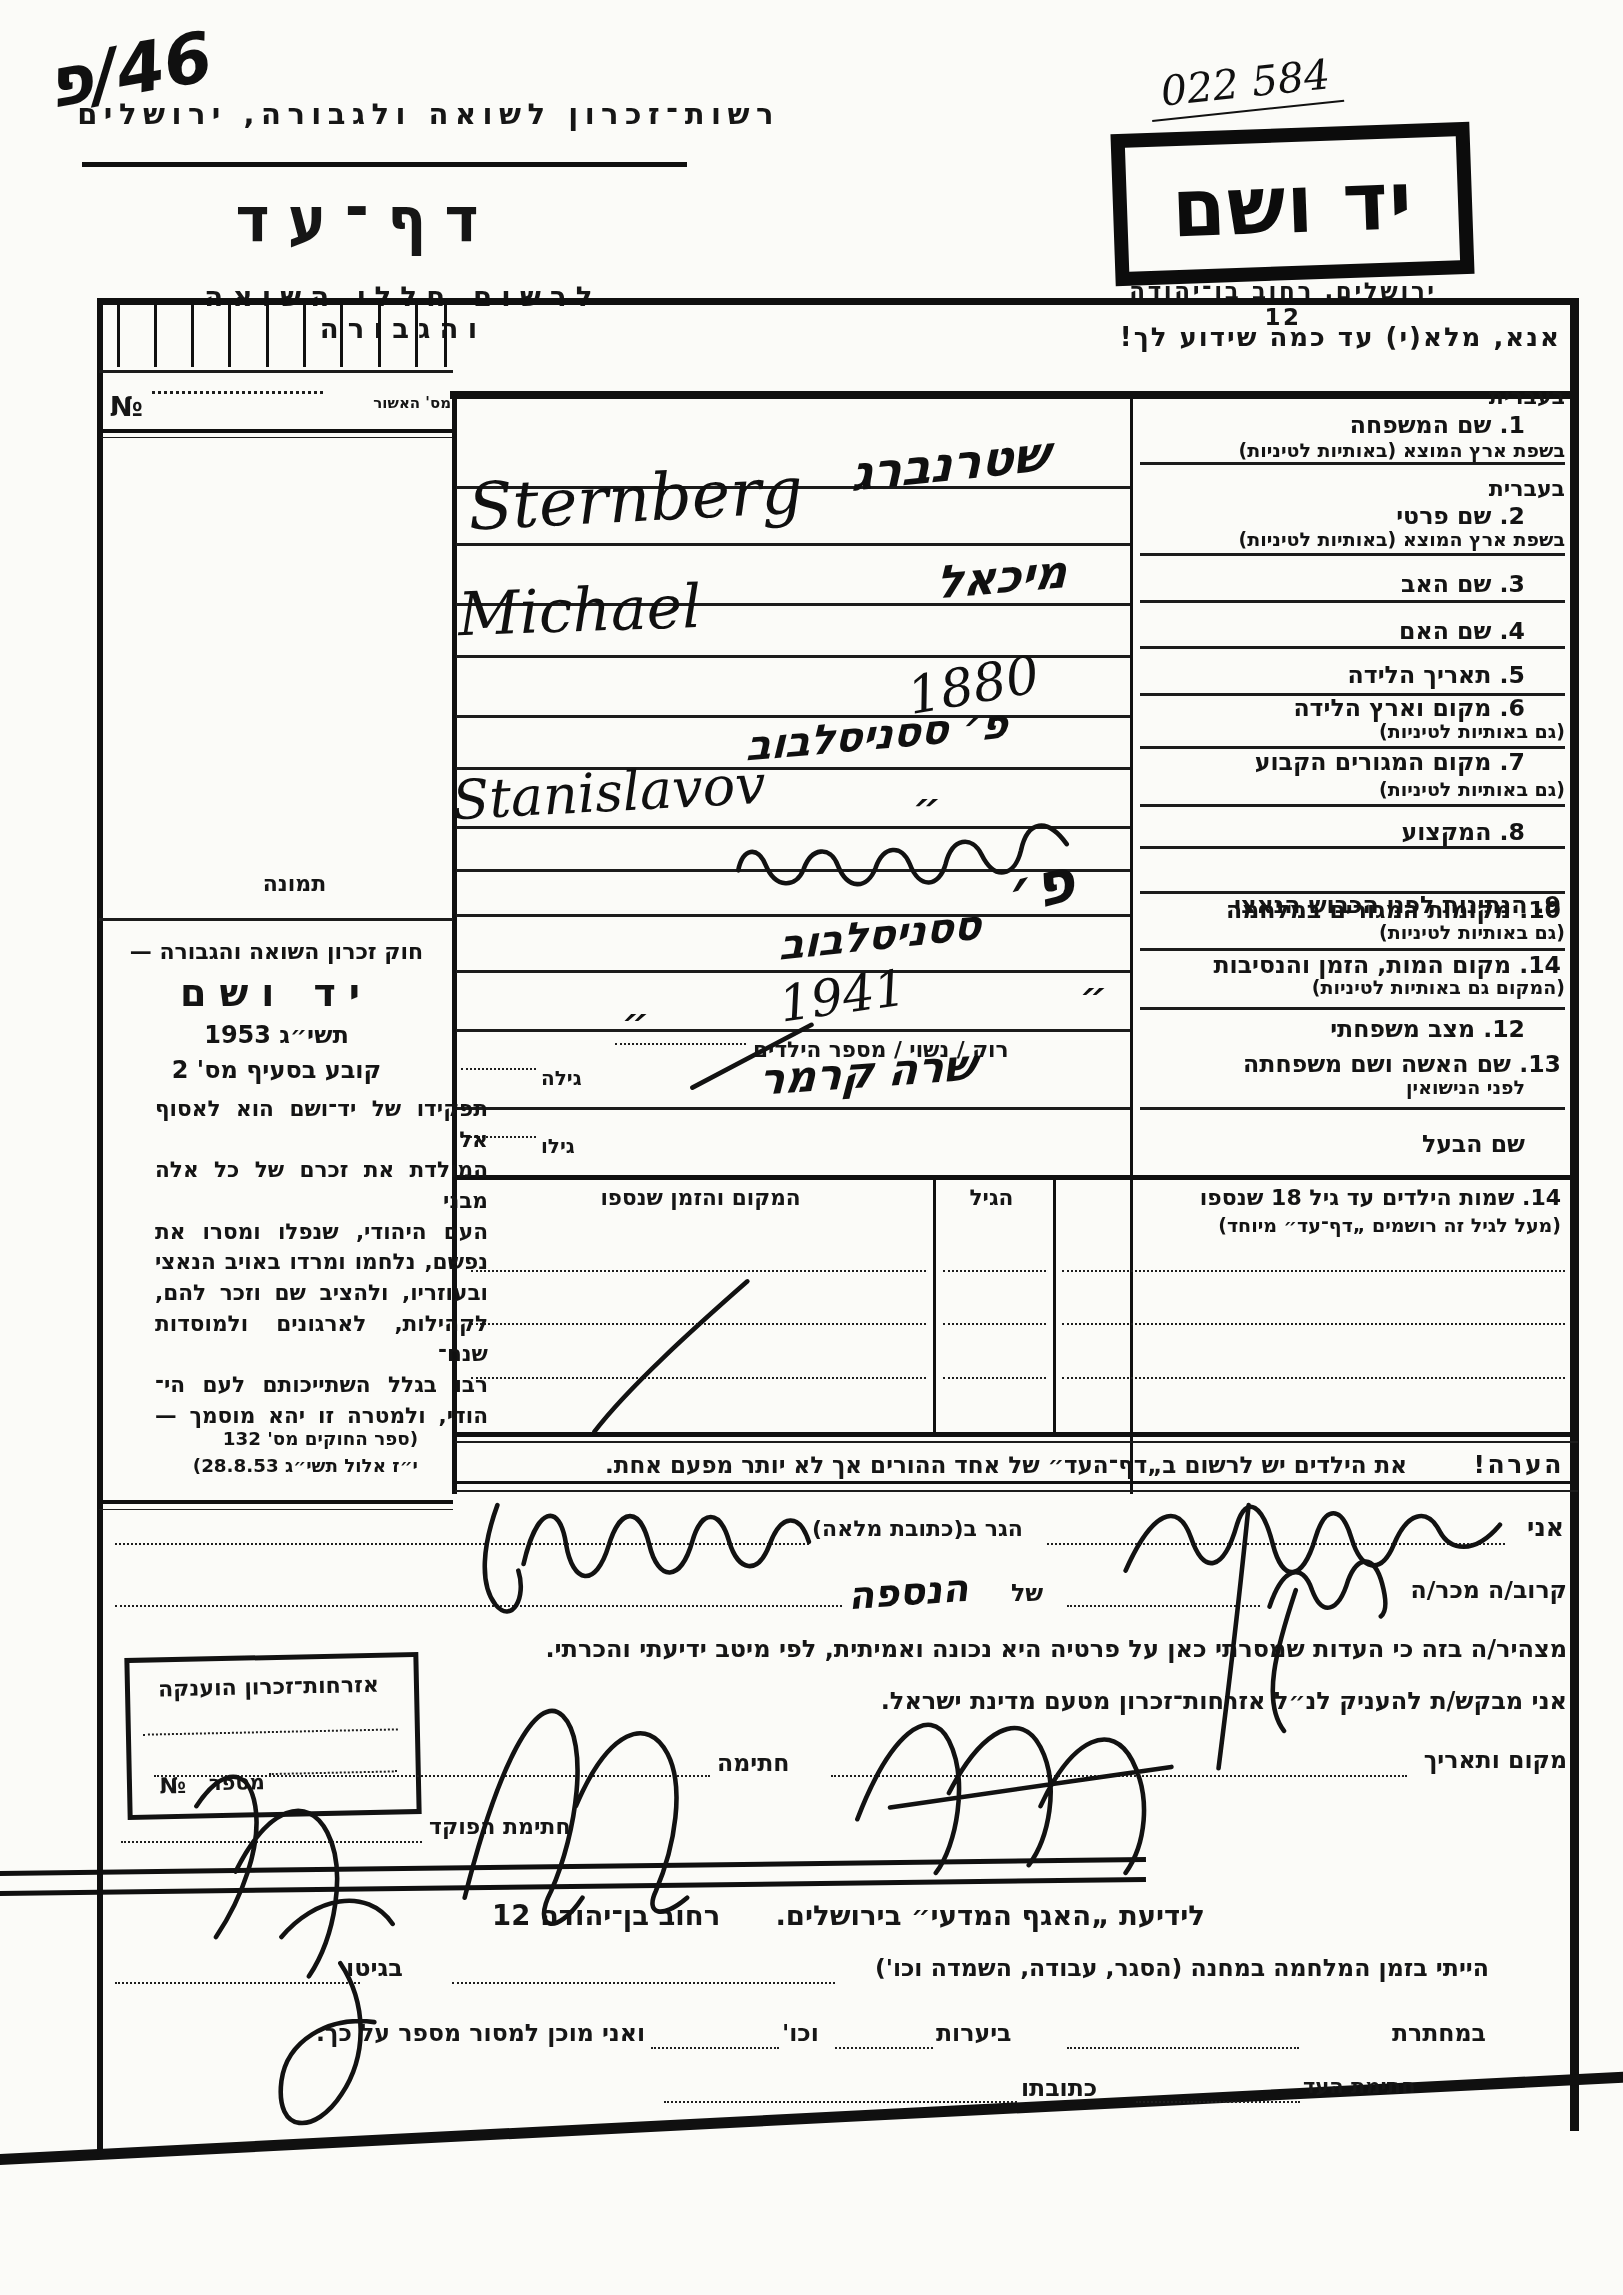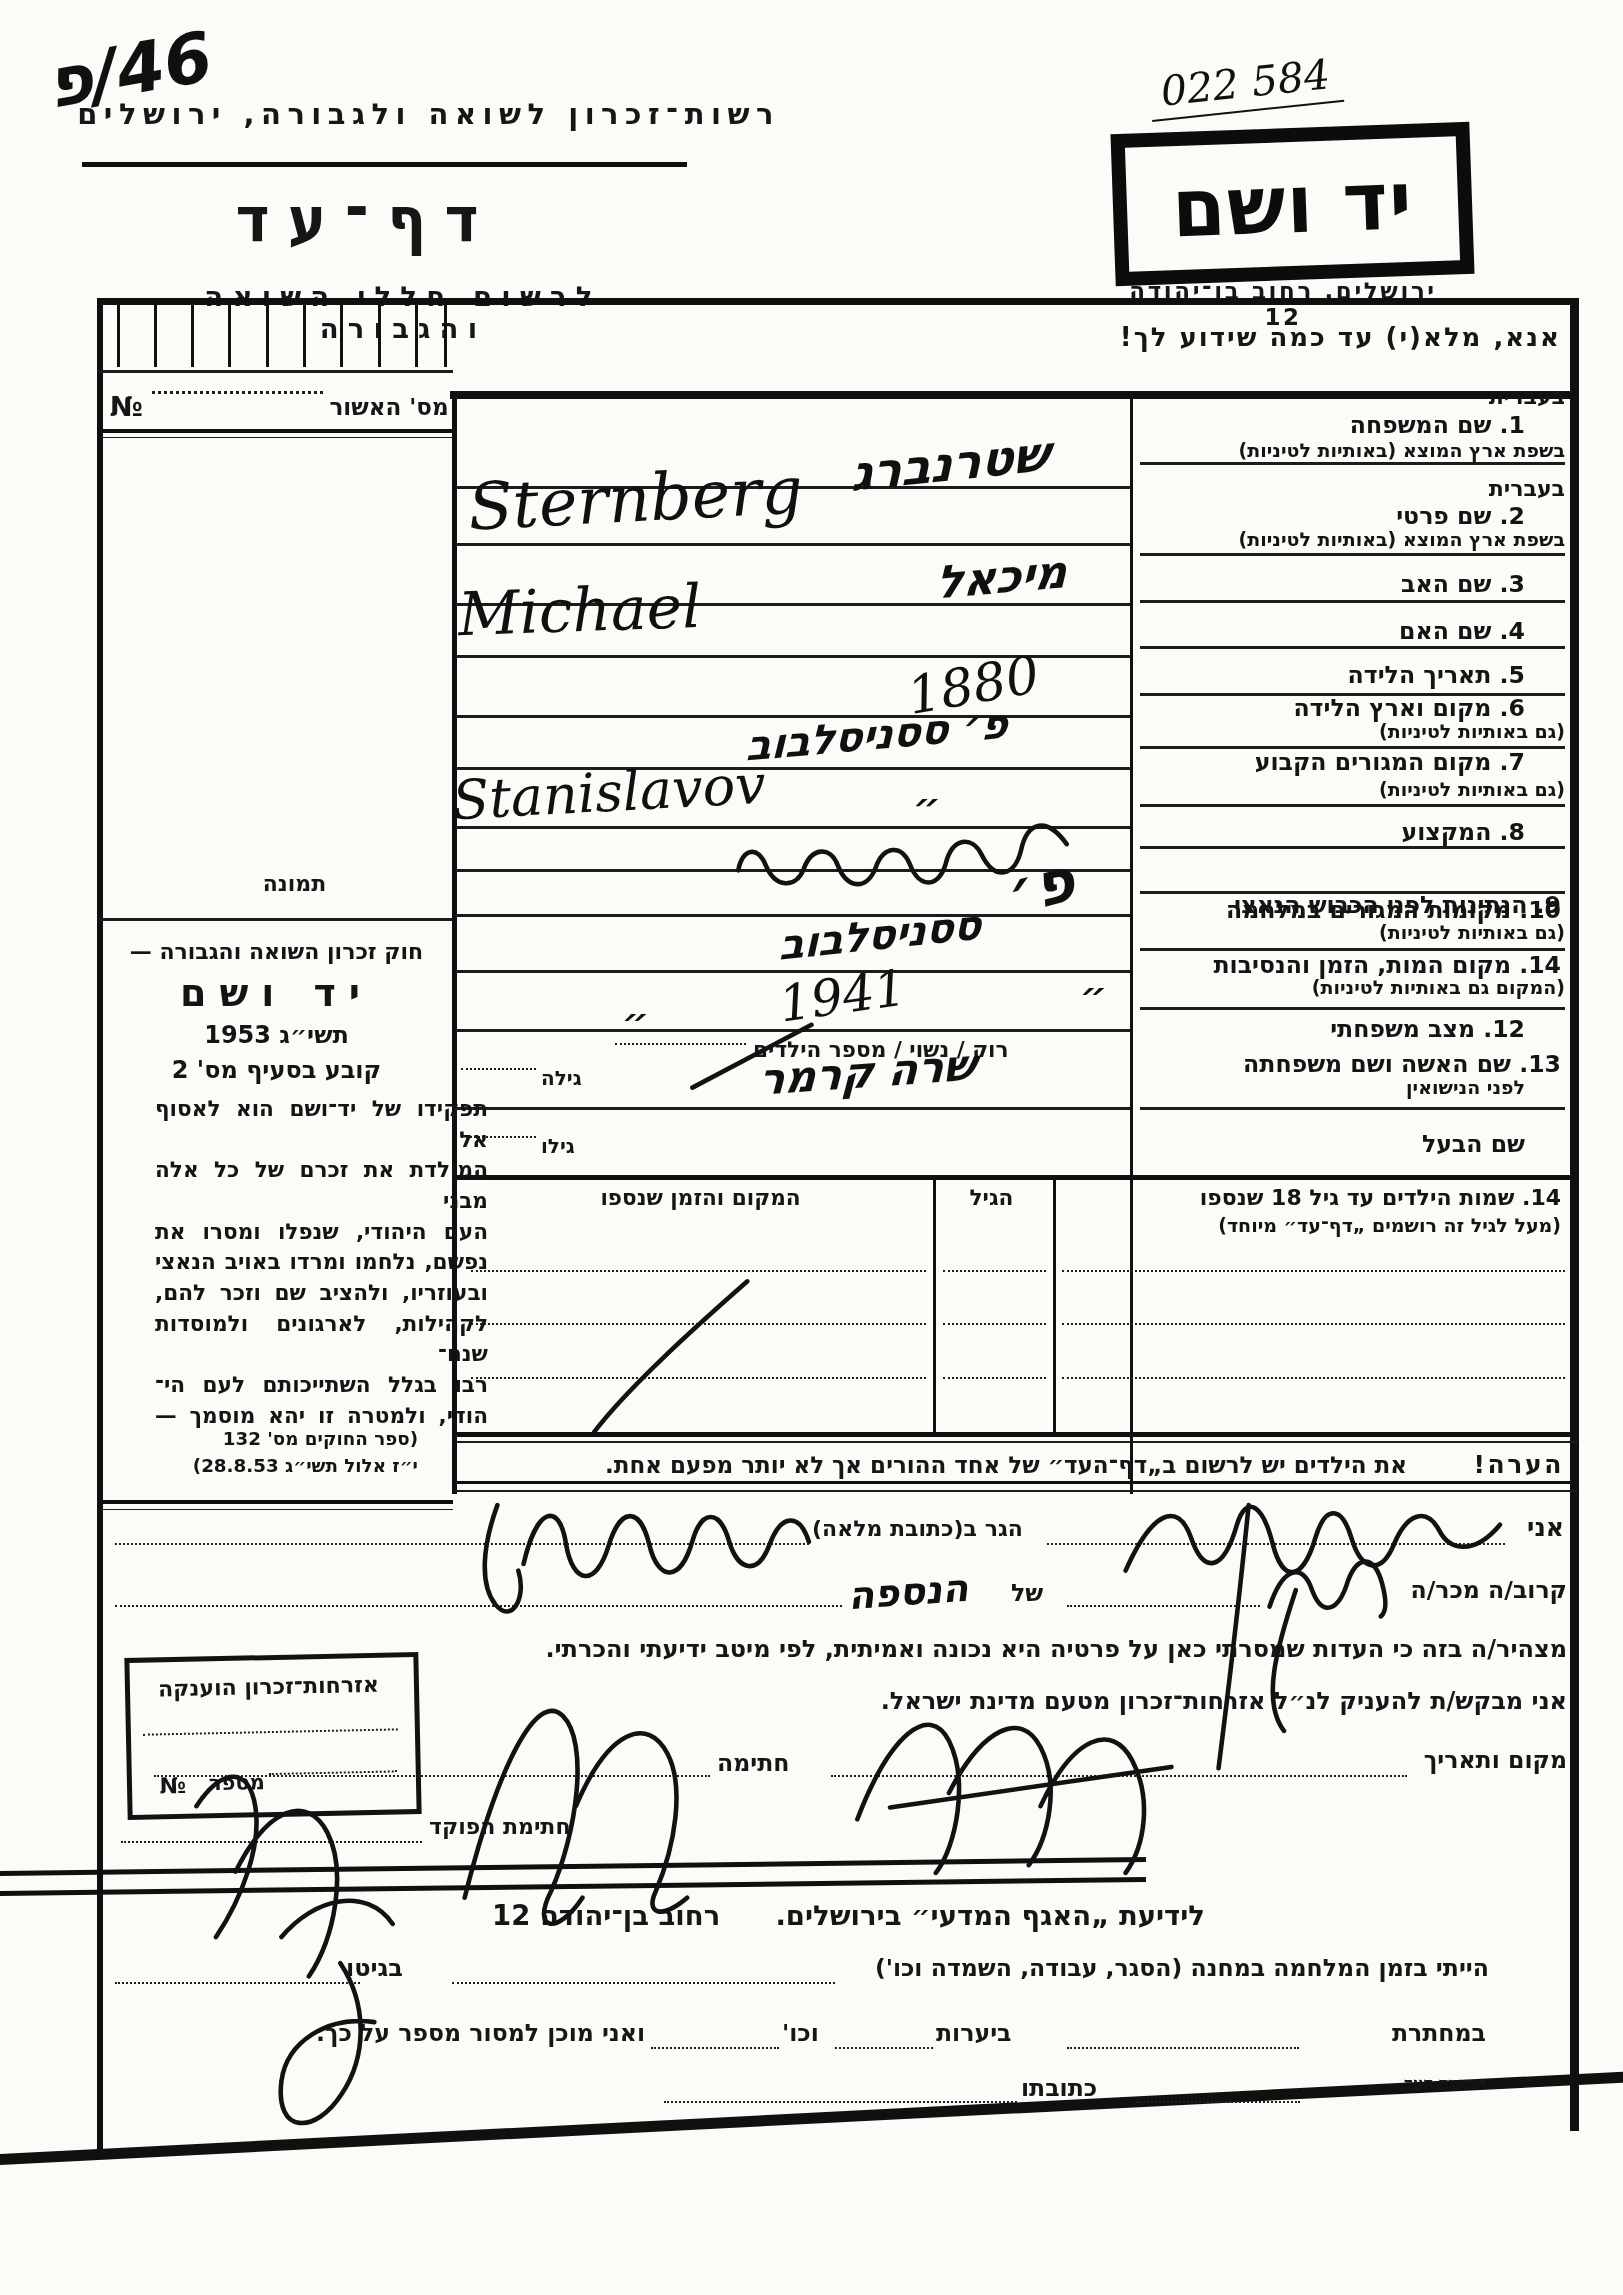--- a/index.html
+++ b/index.html
@@ -59,21 +59,21 @@
     <div class="abs thick" style="left:303px;top:302px;width:3.3px;height:65px;"></div>
     <div class="abs thick" style="left:340px;top:302px;width:3.3px;height:65px;"></div>
     <div class="abs thick" style="left:378px;top:302px;width:3.3px;height:65px;"></div>
     <div class="abs thick" style="left:415px;top:302px;width:3.3px;height:65px;"></div>
     <div class="abs thick" style="left:444px;top:302px;width:3.3px;height:65px;"></div>
   </div>
   <div class="abs rule" style="left:99px;top:370px;width:354px;height:3.3px;"></div>
 
   <div class="abs p" style="left:110px;top:390px;font-size:27.5px;">№</div>
   <div class="abs dot" style="left:152px;top:391px;width:171px;"></div>
-  <div class="abs p" style="left:327px;top:394px;width:124px;text-align:center;font-size:23px;">מס' האשור</div>
+  <div class="abs p" style="left:327px;top:394px;width:124px;text-align:right;font-size:15px;">מס' האשור</div>
   <div class="abs thick" style="left:101px;top:429px;width:352px;height:3.9px;"></div>
   <div class="abs rule" style="left:101px;top:437px;width:352px;height:1.3px;"></div>
 
   <div class="abs p" style="left:255px;top:871px;width:79px;text-align:center;font-size:22px;">תמונה</div>
 
   <div class="abs p" style="right:62px;top:322px;font-size:26px;letter-spacing:2px;">אנא, מלא(י) עד כמה שידוע לך!</div>
   <div class="abs thick" style="left:450px;top:391px;width:1127px;height:7.9px;"></div>
   <div class="abs thick" style="left:452px;top:393px;width:4.6px;height:1101px;"></div>
   <div class="abs thick" style="left:1130px;top:393px;width:3.3px;height:1101px;"></div>
 
@@ -242,21 +242,21 @@
   <div class="abs dotf" style="left:115px;top:1982px;width:245px;"></div>
 
   <div class="abs p" style="left:1303px;top:2019px;width:183px;text-align:right;font-size:23.6px;">במחתרת</div>
   <div class="abs dotf" style="left:1067px;top:2047px;width:232px;"></div>
   <div class="abs p" style="left:936px;top:2019px;font-size:23.6px;">ביערות</div>
   <div class="abs dotf" style="left:835px;top:2047px;width:98px;"></div>
   <div class="abs p" style="left:782px;top:2019px;font-size:23.6px;">וכו'</div>
   <div class="abs dotf" style="left:651px;top:2047px;width:128px;"></div>
   <div class="abs p" style="left:203px;top:2019px;width:442px;text-align:right;font-size:23.6px;">ואני מוכן למסור מספר על כך.</div>
 
-  <div class="abs p" style="left:1303px;top:2074px;width:183px;text-align:right;font-size:18px;font-family:Liberation Serif, serif;">חתימת העד</div>
+  <div class="abs p" style="left:1303px;top:2074px;width:183px;text-align:left;font-size:21px;">חתימת העד</div>
   <div class="abs dotf" style="left:1136px;top:2101px;width:164px;"></div>
   <div class="abs p" style="left:1021px;top:2074px;font-size:23.6px;">כתובתו</div>
   <div class="abs dotf" style="left:664px;top:2101px;width:353px;"></div>
 
   <div class="abs hwh" style="left:851px;top:432px;width:262px;text-align:left;font-size:48px;transform:rotate(-6deg) skewX(-8deg);">שטרנברג</div>
   <div class="abs hw" style="left:468px;top:461px;font-size:65px;transform:rotate(-3deg);">Sternberg</div>
   <div class="abs hwh" style="left:936px;top:549px;width:170px;text-align:left;font-size:45px;transform:rotate(-5deg) skewX(-8deg);">מיכאל</div>
   <div class="abs hw" style="left:458px;top:575px;font-size:60px;transform:rotate(-2deg);">Michael</div>
   <div class="abs hw" style="left:907px;top:655px;font-size:52px;transform:rotate(-10deg);">1880</div>
   <div class="abs hwh" style="left:746px;top:711px;font-size:41px;transform:rotate(-5deg) skewX(-8deg);">פ׳ ססניסלבוב</div>

